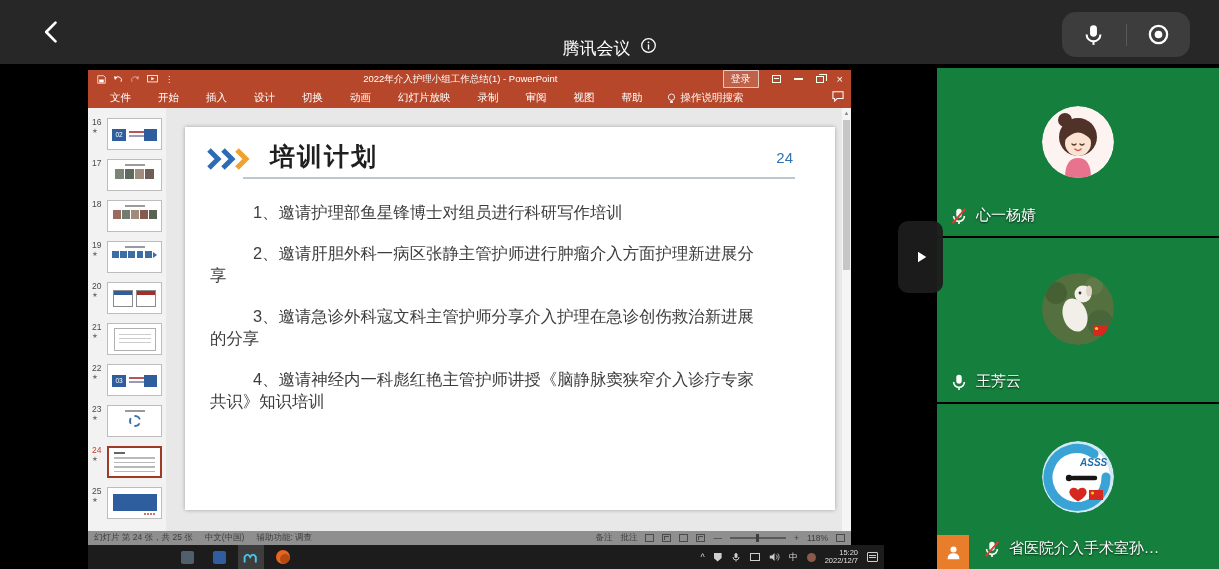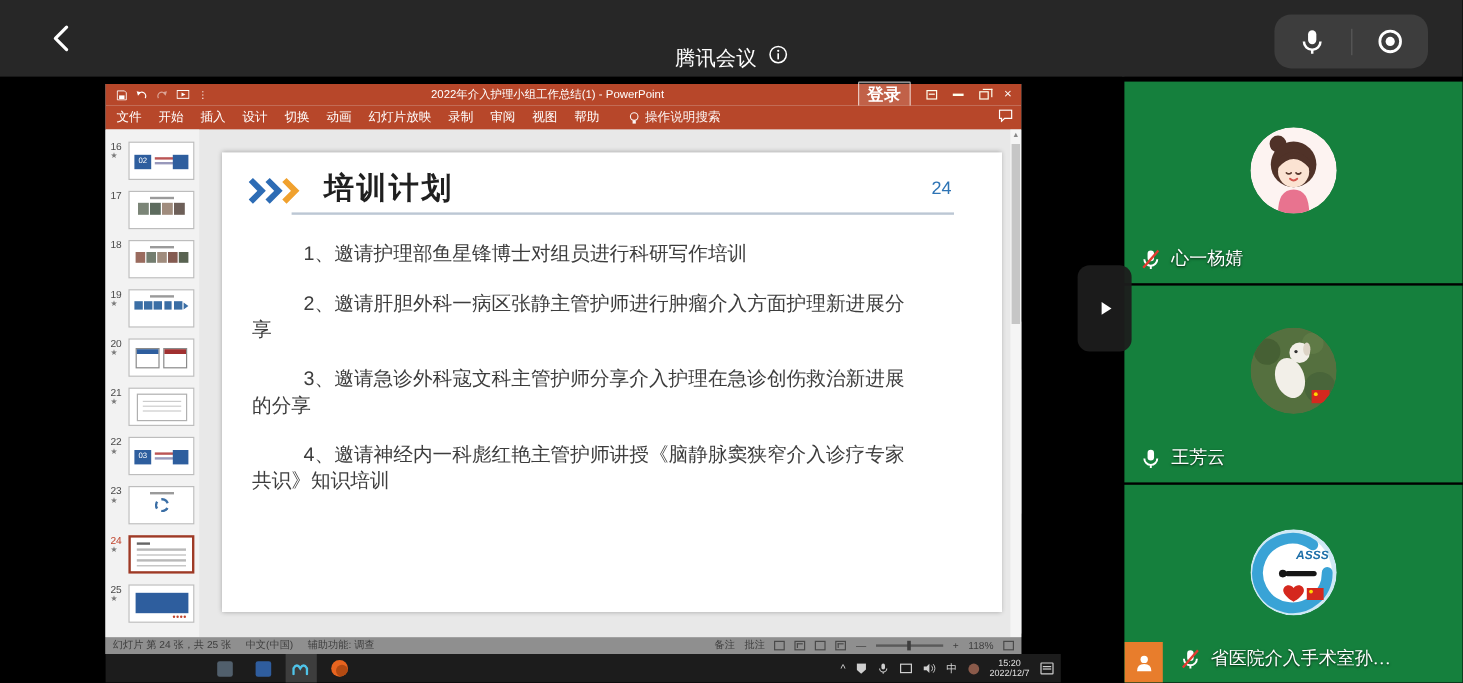--- a/index.html
+++ b/index.html
@@ -18,30 +18,30 @@
   
   .share-region { position:absolute; top:64px; left:0; width:935px; height:505px; background:#000; }
   .participants { position:absolute; top:64px; right:0; width:282px; height:505px; background:#000; }
 
   
   .ppt { position:absolute; left:88px; top:6px; width:763px; height:475px; background:#e8e8e8; font-family:"Liberation Sans","DejaVu Sans",sans-serif; }
   .ppt-titlebar { height:18px; background:#b7472a; color:#fff; display:flex; align-items:center; font-size:9px; }
   .qat { display:flex; align-items:center; gap:7px; padding-left:9px; width:110px; }
   .ppt-title { flex:1; text-align:center; font-size:9.5px; color:#ffffff; white-space:nowrap; overflow:hidden; }
   .winctl { display:flex; align-items:center; gap:13px; padding-right:8px; }
-  .login-btn { border:1px solid rgba(255,255,255,.65); background:rgba(255,255,255,.14); color:#fff; font-size:14px; padding:1px 7px; border-radius:1px; cursor:pointer;font-weight:bold; }
+  .login-btn { border:1px solid rgba(255,255,255,.65); background:rgba(255,255,255,.14); color:#fff; font-size:10px; padding:1px 7px; border-radius:1px; cursor:pointer; }
   .wbox { width:9px; height:8px; border:1px solid #ffe; position:relative; }
   .wbox.ribbon::after{ content:""; position:absolute; left:1px; top:2px; right:1px; height:1px; background:#ffe; }
   .wmin { width:9px; height:1.5px; background:#ffe; }
   .wrestore { width:8px; height:7px; border:1px solid #ffe; position:relative; }
   .wrestore::before { content:""; position:absolute; left:2px; top:-3px; width:7px; height:6px; border:1px solid #ffe; border-bottom:none; border-left:none; }
   .wclose { color:#fff; font-size:11px; line-height:10px; }
 
   .ppt-menubar { height:20px; background:#b7472a; color:#fff; display:flex; align-items:center; font-size:10.5px; padding-left:9px; position:relative; }
-  .menu-item { margin-right:14px; cursor:pointer; white-space:nowrap; }
+  .menu-item { margin-right:14px; cursor:pointer; white-space:nowrap;margin-left:13px; }
   .tellme { display:flex; align-items:center; gap:5px; margin-left:10px; opacity:.95; }
   .menubar-right { position:absolute; right:7px; top:3px; }
 
   .ppt-body { position:absolute; top:38px; left:0; width:763px; height:423px; background:#e8e8e8; }
 
   
   .thumb-panel { position:absolute; left:0; top:0; width:78px; height:423px; background:#f2f2f2; overflow:hidden; padding-top:10px; }
   .thumb-row { display:flex; margin:0 0 9px 2px; }
   .thumb-meta { width:17px; text-align:left; padding-left:2px; }
   .thumb-num { font-size:8.5px; color:#4a4a4a; line-height:9px; }
@@ -107,21 +107,21 @@
   .tb-app.active { background:#3d3d3d; }
   .tb-sq1 { width:13px; height:13px; background:#5a6b7a; border-radius:2px; opacity:.85; }
   .tb-sq2 { width:13px; height:13px; background:#2f5d9e; border-radius:2px; }
   .tb-ff { width:14px; height:14px; border-radius:50%; background:#e8641f; position:relative; overflow:hidden; }
   .tb-ff::after { content:""; position:absolute; left:4px; top:4px; width:10px; height:10px; border-radius:50%; background:#b34a12; }
   .tray { margin-left:auto; display:flex; align-items:center; gap:9px; padding-right:6px; color:#d8d8d8; }
   .tray .tchar { font-size:9px; }
   .tray-shield { width:8px; height:9px; background:#cfcfcf; clip-path:polygon(0 0,100% 0,100% 60%,50% 100%,0 60%); }
   .tray-mon { width:10px; height:8px; border:1px solid #cfcfcf; }
   .tray-dot { width:9px; height:9px; border-radius:50%; background:#8a5a4a; }
-  .clock { text-align:center; font-size:7.5px; line-height:8px; color:#e0e0e0; }
+  .clock { text-align:right; font-size:7.5px; line-height:8px; color:#e0e0e0; }
   .action-center { width:11px; height:10px; border:1px solid #cfcfcf; border-radius:1px; position:relative; }
   .action-center::after { content:""; position:absolute; left:1px; top:2px; right:1px; height:1px; background:#cfcfcf; box-shadow:0 2px 0 #cfcfcf; }
 
   
   .expand-btn { position:absolute; left:898px; top:221px; width:45px; height:72px; background:rgba(28,28,28,.95); border:none; border-radius:10px; display:flex; align-items:center; justify-content:center; cursor:pointer; z-index:20; }
   .share-banner { position:absolute; left:0; bottom:0; height:34px; width:232px; background:#000; display:flex; align-items:center; gap:10px; padding-left:18px; z-index:30; color:#fff; font-family:"Liberation Serif","DejaVu Serif",serif; font-size:17px; }
 
   
   .tile { position:absolute; left:0; width:282px; background:#15803d; overflow:hidden; cursor:pointer; }
   .tile1 { top:4px; height:168px; }

